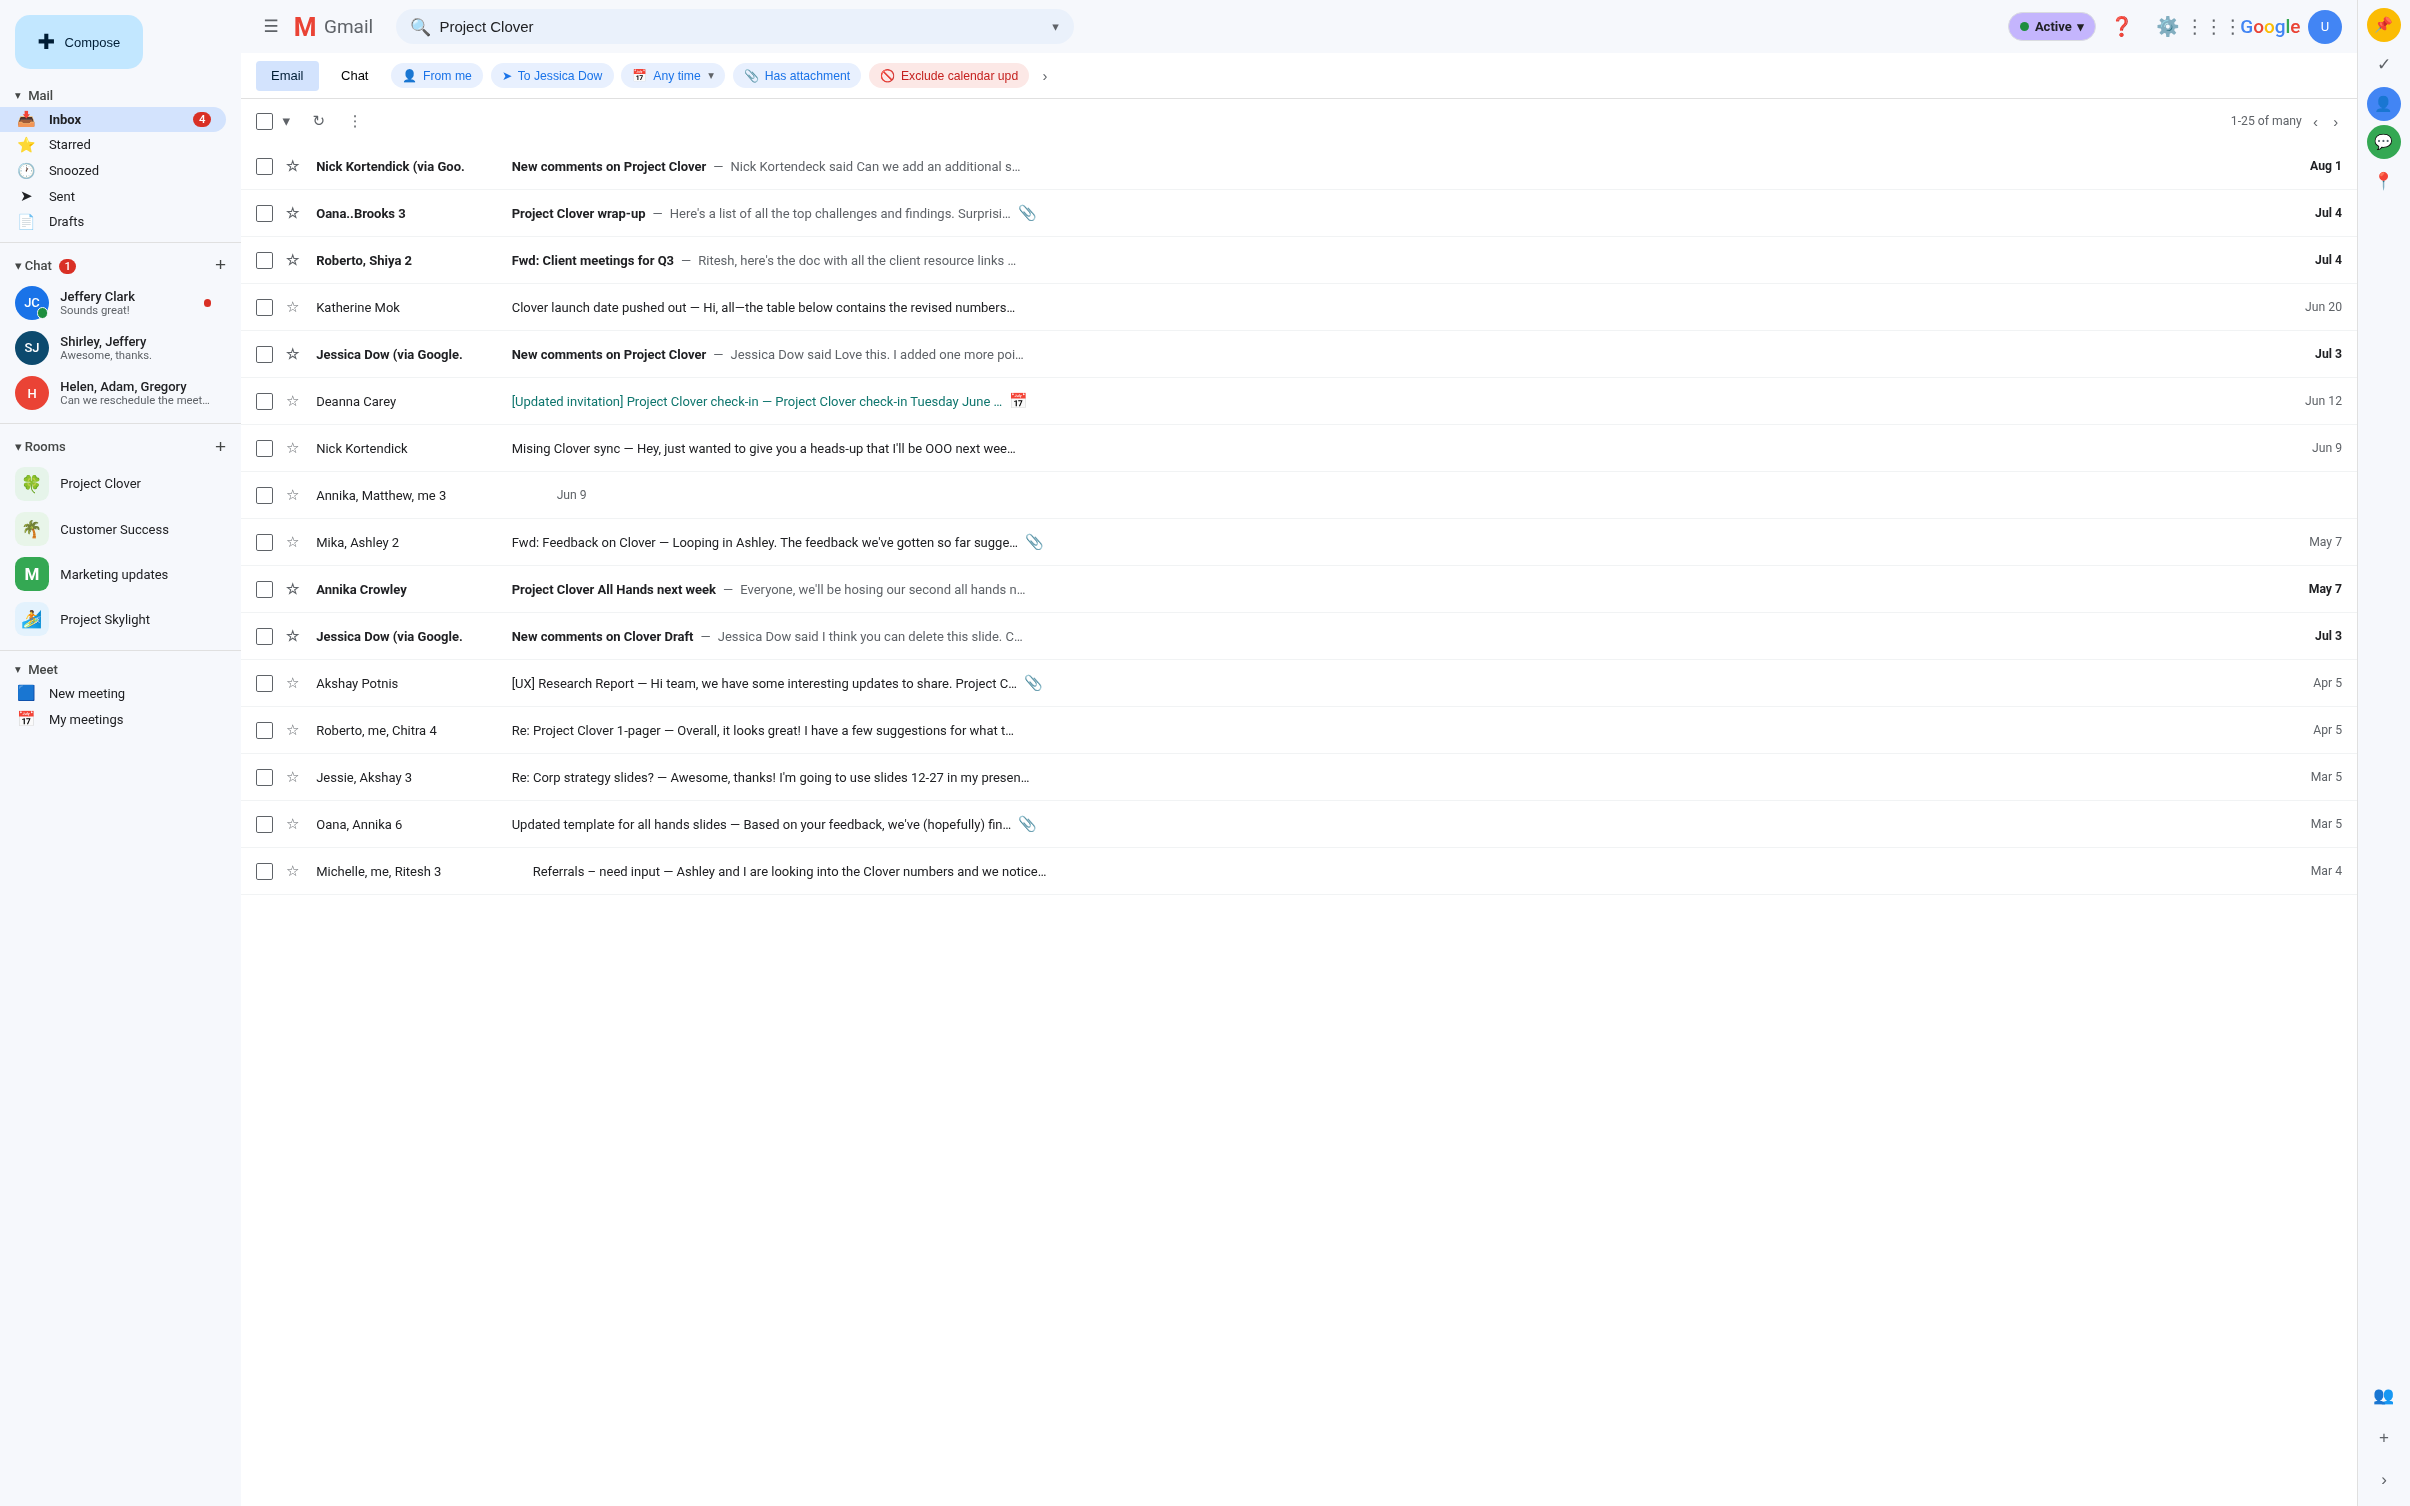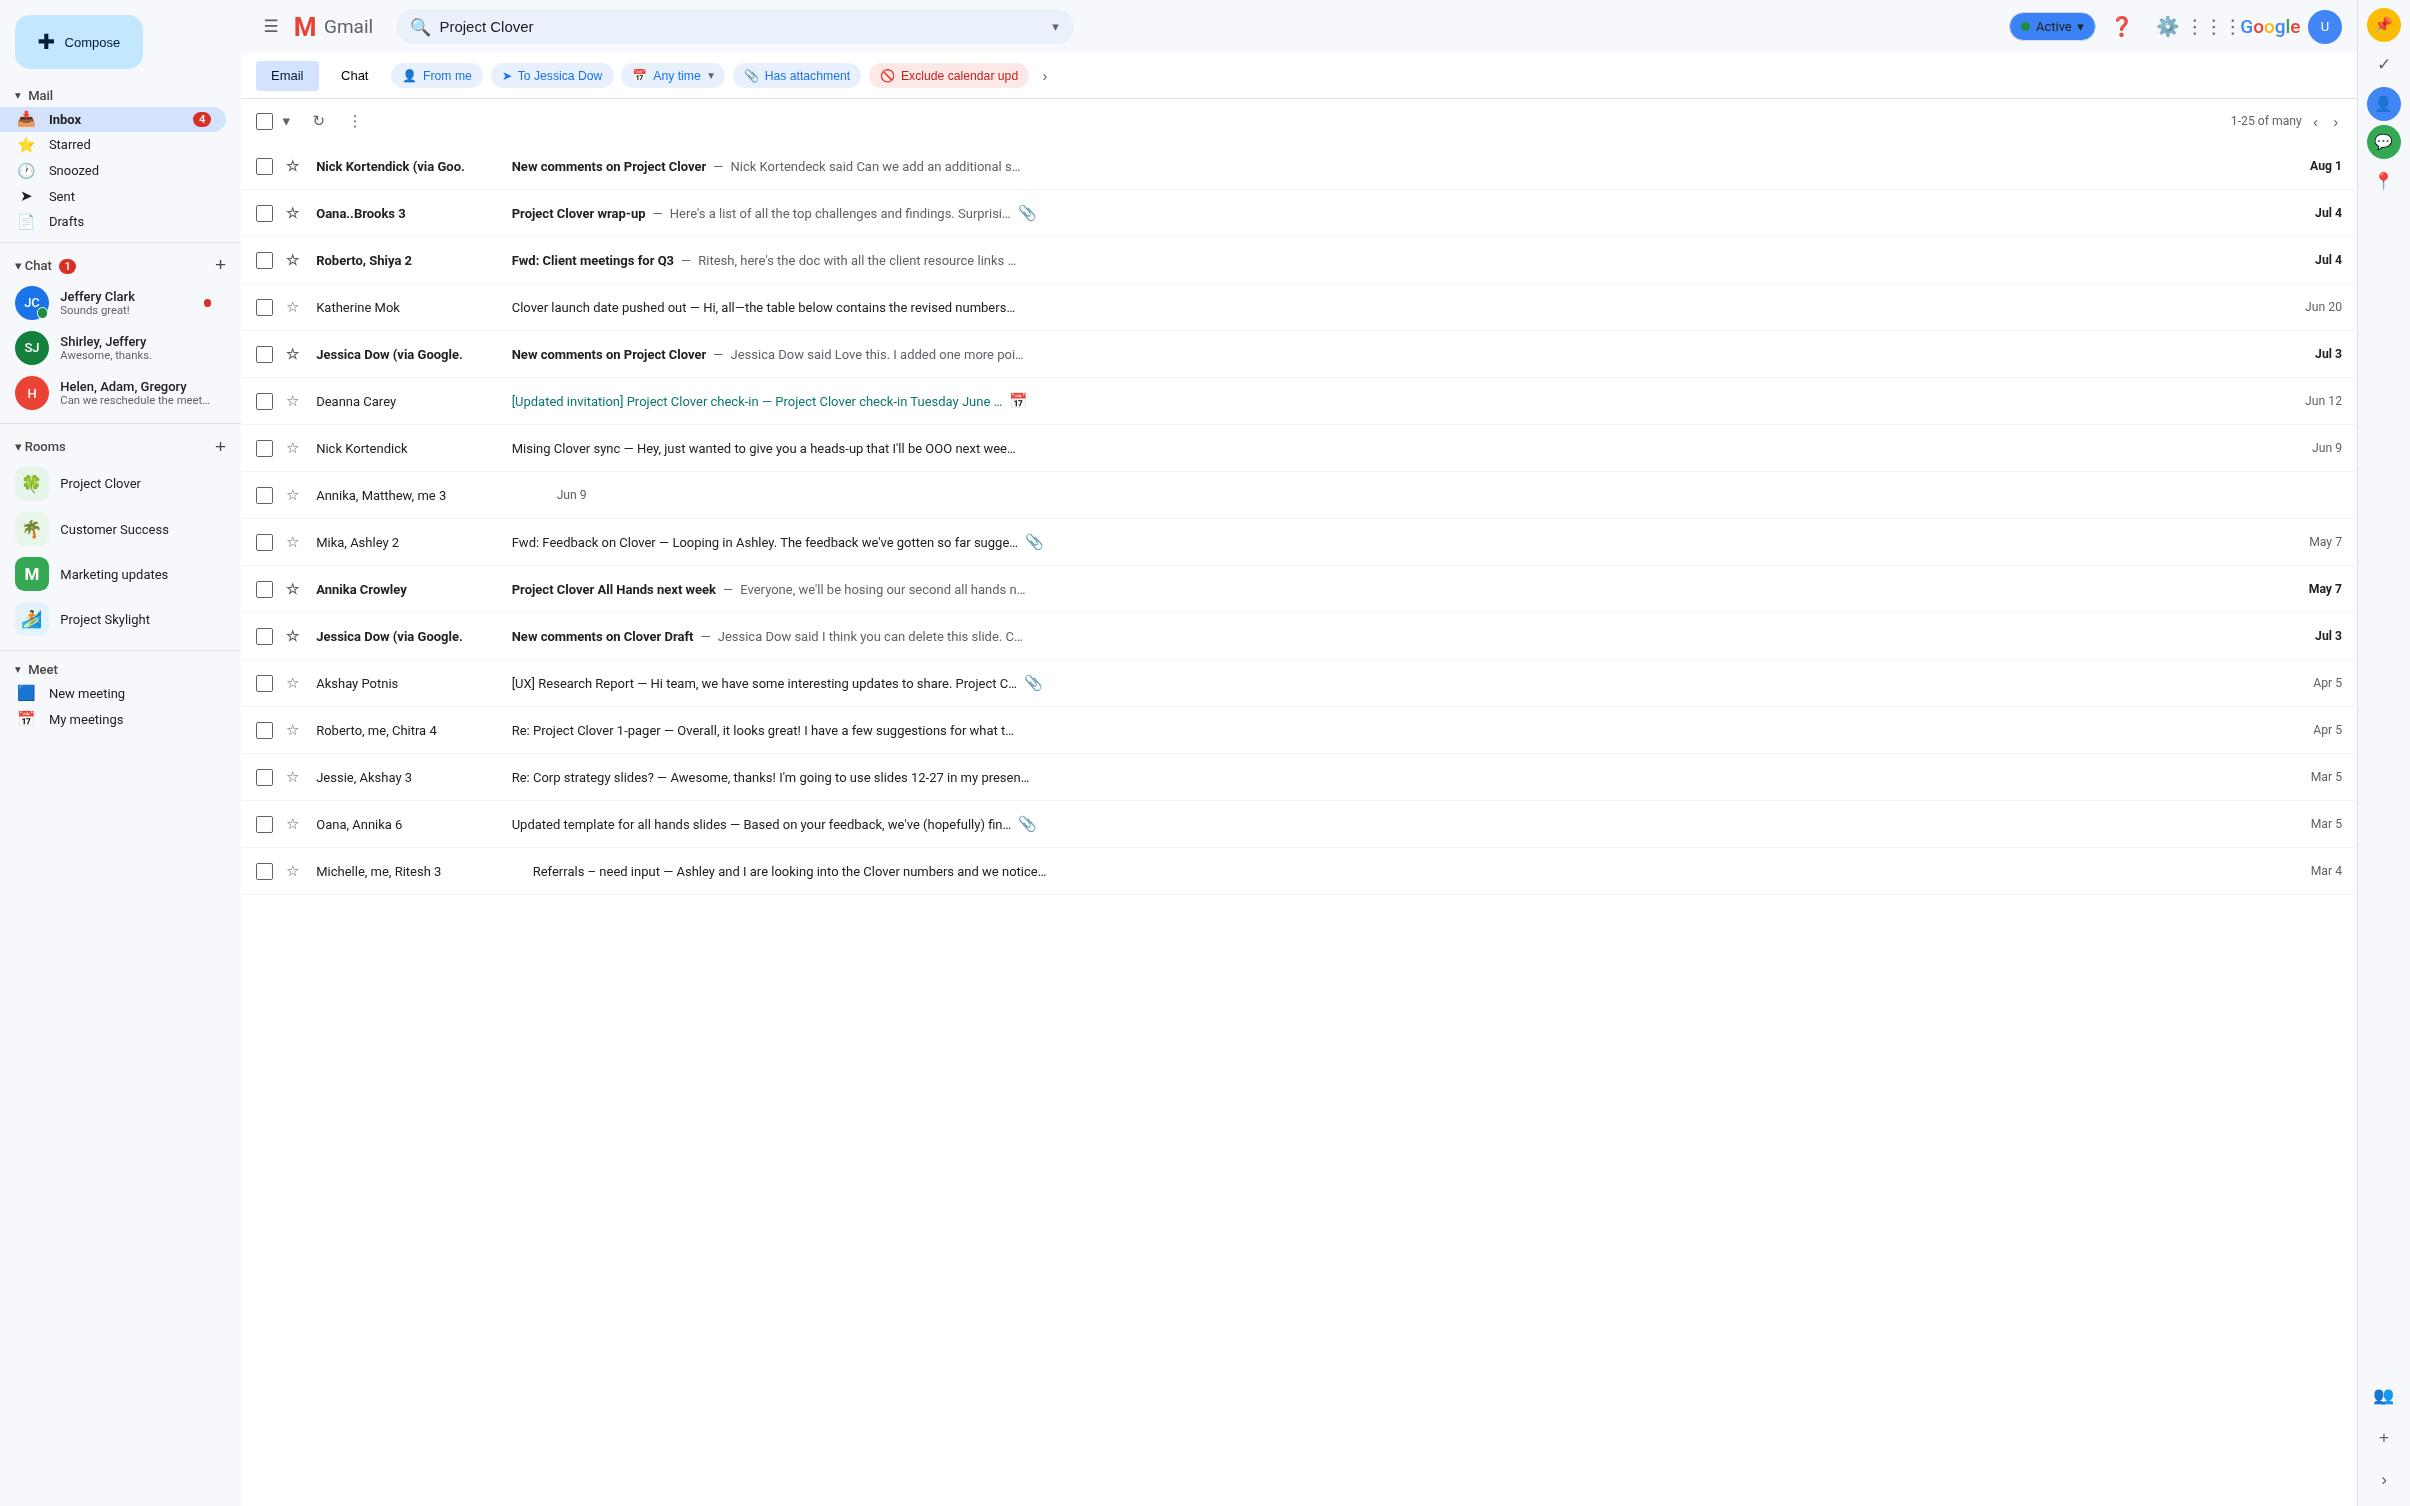--- a/index.html
+++ b/index.html
@@ -37,21 +37,21 @@
 
     
     .topbar { background: #f6f8fc; padding: 7.5px 15px; display: flex; align-items: center; gap: 7.5px; }
     .hamburger { background: none; border: none; cursor: pointer; padding: 7.5px; border-radius: 50%; font-size: 17px; color: #5f6368; }
     .search-bar { flex: 1; max-width: 678px; background: #eaf1fb; border-radius: 22.6px; display: flex; align-items: center; padding: 7.5px 15px; gap: 7.5px; }
     .search-bar input { background: none; border: none; outline: none; font-size: 15px; color: #202124; width: 100%; }
     .search-icon { color: #5f6368; font-size: 17px; }
     .search-arrow { color: #5f6368; font-size: 13px; margin-left: auto; cursor: pointer; }
     .topbar-right { display: flex; align-items: center; gap: 7.5px; margin-left: auto; }
     .icon-btn { background: none; border: none; cursor: pointer; width: 38px; height: 38px; border-radius: 50%; display: flex; align-items: center; justify-content: center; font-size: 19px; color: #5f6368; }
-    .active-status { display: flex; align-items: center; gap: 5.6px; background: #3b82f6; border-radius: 19px; padding: 5.6px 11.3px; font-size: 13px; font-weight: 400; color: #202124; cursor: pointer; border: 0.9px solid #dadce0; }
+    .active-status { display: flex; align-items: center; gap: 5.6px; background: #c4b5fd; border-radius: 19px; padding: 5.6px 11.3px; font-size: 13px; font-weight: 700; color: #202124; cursor: pointer; border: 0.9px solid #dadce0; }
     .active-dot { width: 9.4px; height: 9.4px; background: #1e8e3e; border-radius: 50%; }
     .avatar-profile { width: 34px; height: 34px; border-radius: 50%; background: #4285f4; color: white; display: flex; align-items: center; justify-content: center; font-size: 13px; cursor: pointer; }
 
     
     .filter-bar { background: white; border-bottom: 0.9px solid #e0e0e0; padding: 7.5px 15px; display: flex; align-items: center; gap: 7.5px; flex-wrap: nowrap; overflow: hidden; }
     .filter-tab { padding: 7.5px 15px; border-radius: 3.8px; cursor: pointer; font-size: 13px; font-weight: 500; border: none; background: none; }
     .filter-tab.active { background: #d3e3fd; color: #001d35; }
     .filter-chip { display: flex; align-items: center; gap: 5.6px; padding: 5.6px 11.3px; border-radius: 19px; background: #e8f0fe; color: #1a73e8; font-size: 12.2px; cursor: pointer; border: none; font-weight: 500; }
     .chip-arrow { font-size: 11.3px; color: #5f6368; margin-left: 1.9px; }
     .filter-more { background: none; border: none; cursor: pointer; padding: 5.6px; color: #5f6368; font-size: 15px; display: flex; align-items: center; }
@@ -140,21 +140,21 @@
     </div>
     <div class="chat-item">
       <div class="avatar avatar-online" style="background:#1a73e8;">JC</div>
       <div class="chat-info">
         <div class="chat-name">Jeffery Clark</div>
         <div class="chat-preview">Sounds great!</div>
       </div>
       <div class="chat-unread-dot"></div>
     </div>
     <div class="chat-item">
-      <div class="avatar" style="background:#15803d;">SJ</div>
+      <div class="avatar" style="background:#0c4a6e;">SJ</div>
       <div class="chat-info">
         <div class="chat-name">Shirley, Jeffery</div>
         <div class="chat-preview">Awesome, thanks.</div>
       </div>
     </div>
     <div class="chat-item">
       <div class="avatar" style="background:#ea4335;">H</div>
       <div class="chat-info">
         <div class="chat-name">Helen, Adam, Gregory</div>
         <div class="chat-preview">Can we reschedule the meeti...</div>

